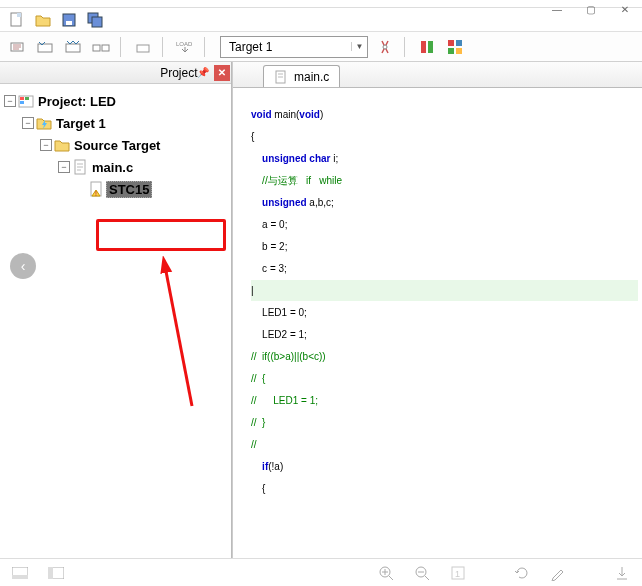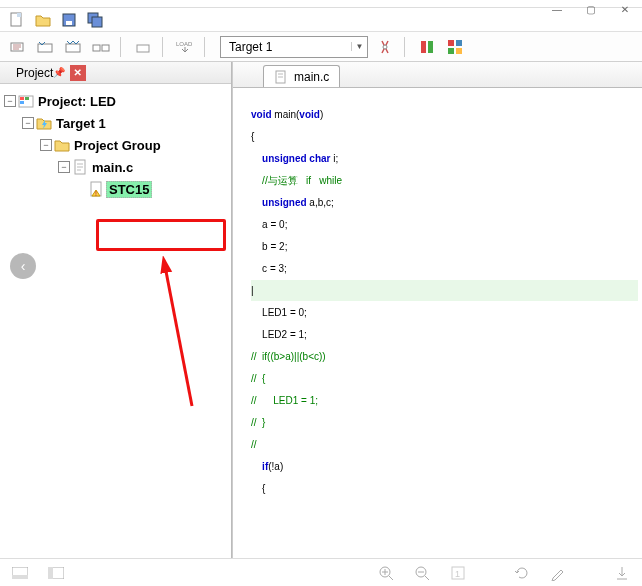--- a/index.html
+++ b/index.html
@@ -16,32 +16,32 @@
 
 .target-combo { height: 22px; display: flex; align-items: center; border: 1px solid #999; background: #fff; margin-left: 4px; }
 .target-combo span { padding: 0 8px; font-size: 12px; min-width: 130px; }
 .target-combo .dd { width: 16px; border-left: 1px solid #ccc; text-align: center; font-size: 8px; color: #555; }
 
 .divider { width: 4px; height: 20px; border-left: 1px solid #ccc; margin: 0 2px; }
 
 .main-area { display: flex; height: calc(100% - 62px - 28px); }
 
 .project-panel { width: 232px; background: #fff; border-right: 1px solid #bbb; display: flex; flex-direction: column; position: relative; }
-.project-header { height: 22px; background: linear-gradient(#f8f8f8,#eaeaea); border-bottom: 1px solid #ccc; display: flex; align-items: center; justify-content: flex-start; padding: 0 16px; font-size: 12px; }
+.project-header { height: 22px; background: linear-gradient(#f8f8f8,#eaeaea); border-bottom: 1px solid #ccc; display: flex; align-items: center; justify-content: flex-end; padding: 0 1px; font-size: 12px; }
 .project-header-right { display: flex; gap: 4px; align-items: center; }
 .pin { font-size: 10px; color: #666; }
 .close-btn { width: 16px; height: 16px; background: #d9534f; color: #fff; display: flex; align-items: center; justify-content: center; font-size: 10px; font-weight: bold; cursor: pointer; }
 
 .tree { padding: 6px 4px; font-size: 13px; flex: 1; overflow: hidden; position: relative; }
 .tree-row { display: flex; align-items: center; height: 22px; gap: 2px; }
 .indent { display: inline-block; }
 .exp { width: 12px; height: 12px; border: 1px solid #888; display: flex; align-items: center; justify-content: center; font-size: 9px; line-height: 1; color: #555; background: #fff; cursor: pointer; }
 .node-icon { width: 16px; height: 16px; display: flex; align-items: center; justify-content: center; }
 .node-label { padding-left: 2px; font-weight: bold; }
-.selected { background: #86efac; border: 1px dotted #aaa; padding: 0 2px; }
+.selected { background: #737373; border: 1px dotted #aaa; padding: 0 2px; }
 
 .highlight-box { position: absolute; border: 3px solid #e11; border-radius: 2px; left: 96px; top: 135px; width: 130px; height: 32px; pointer-events: none; }
 .arrow { position: absolute; left: 152px; top: 172px; pointer-events: none; }
 
 .nav-circle { position: absolute; left: 10px; top: 253px; width: 26px; height: 26px; border-radius: 50%; background: #b8b8b8; color: #fff; display: flex; align-items: center; justify-content: center; font-size: 14px; cursor: pointer; }
 
 .editor-area { flex: 1; background: #fff; display: flex; flex-direction: column; border-left: 1px solid #ccc; }
 .tab-strip { height: 26px; background: linear-gradient(#fcfcfc,#eee); border-bottom: 1px solid #bbb; display: flex; align-items: flex-end; padding-left: 30px; }
 .file-tab { height: 22px; background: #fff; border: 1px solid #aaa; border-bottom: none; border-radius: 3px 3px 0 0; display: flex; align-items: center; padding: 0 10px; font-size: 12px; gap: 6px; }
 .file-tab .cfile-icon { width: 14px; height: 14px; }
@@ -199,21 +199,21 @@
       </div>
 
       <div class="tree-row">
         <span class="indent" style="width:34px"></span>
         <span class="exp">−</span>
         <span class="node-icon">
             <svg width="16" height="16">
               <path d="M1 4h5l2 2h7v8H1z" fill="#f7d774" stroke="#c59a2c"></path>
             </svg>
           </span>
-        <span class="node-label">Project Group</span>
+        <span class="node-label">Source Target</span>
       </div>
 
       <div class="tree-row">
         <span class="indent" style="width:52px"></span>
         <span class="exp">−</span>
         <span class="node-icon">
             <svg width="16" height="16">
               <rect x="3" y="1" width="10" height="14" fill="#fff" stroke="#aaa"></rect>
               <path d="M5 5h6M5 8h6M5 11h4" stroke="#bbb"></path>
             </svg>

